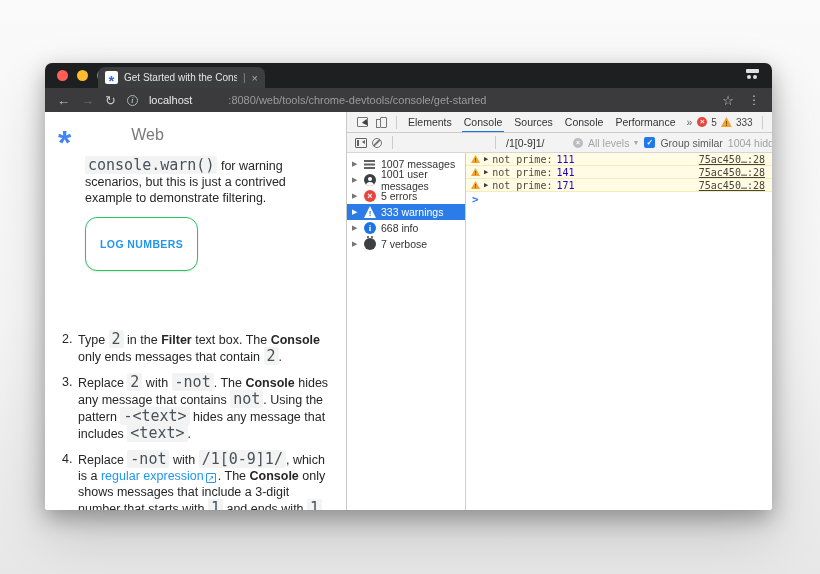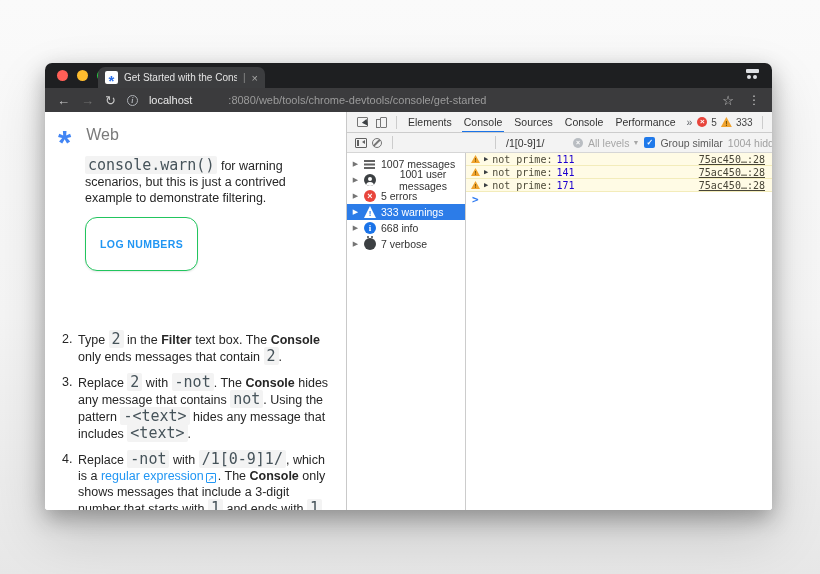--- a/index.html
+++ b/index.html
@@ -47,21 +47,21 @@
   .url .host{ color:#e9e9e9; } .url .path{ color:#9b9b9b;padding-left:36px; }
   .url-right { display:flex; gap:14px; align-items:center; }
   .star { color:#c7c7c7; font-size:13px; }
   .kebab { color:#c7c7c7; font-size:12px; letter-spacing:0; }
   
   .content { flex:1; display:flex; min-height:0; background:#fff; }
   .doc { width:302px; flex:none; border-right:1px solid #c9c9c9; overflow:hidden; }
   
   .doc-header { padding:9px 0 0 13px; display:flex; align-items:center; gap:15px; height:37px; }
   .weblogo { color:#4285f4; font:bold 34px/20px "Liberation Sans",sans-serif; transform:translateY(7px); }
-  .brand { color:#7a7a7a; font-size:16px; }
+  .brand { color:#7a7a7a; font-size:16px;margin-left:45px; }
   .doc-introwrap { padding:8px 14px 0 40px; font-size:12.5px; color:#262626; line-height:16px; }
   .seg-code { font-family:"DejaVu Sans Mono",monospace; font-size:15px; background:#f3f3f3;
     color:#46535a; padding:0 3px; border-radius:2px; }
   .seg-bold { font-weight:bold; }
   .seg-link { color:#2196f3; }
   .seg-extlink { display:inline-block; width:10px; height:10px; border:1px solid #2196f3;
     color:#2196f3; font-size:8px; line-height:9px; text-align:center; border-radius:1px;
     margin:0 2px; vertical-align:-1px; }
   .btn-log { margin-top:11px; background:#fff; border:1px solid #22c55e; border-radius:12px;
     color:#2196f3; font:bold 10.5px "Liberation Sans",sans-serif; letter-spacing:.4px;
@@ -121,21 +121,21 @@
   .clear-ic { width:10px; height:10px; border-radius:50%; background:#b9bdc2; color:#fff;
     font:bold 7px/10px "Liberation Sans",sans-serif; text-align:center; flex:none; }
   .clear-ic::before { content:"×"; }
   .levels { color:#a6a6a6; display:flex; gap:3px; align-items:center; }
   .checkbox { width:11px; height:11px; background:#1f79ea; border-radius:2px; color:#fff;
     font:bold 8px/11px "Liberation Sans",sans-serif; text-align:center; flex:none; }
   .hiddencnt { color:#a0a0a0; }
   
   .dt-main { flex:1; display:flex; min-height:0; }
   .cs { width:119px; flex:none; border-right:1px solid #ccc; padding-top:3px; font-size:10.5px; }
-  .cs-row { height:16px; display:flex; align-items:center; gap:5px; padding-left:5px; color:#333;text-align:center; }
+  .cs-row { height:16px; display:flex; align-items:center; gap:5px; padding-left:5px; color:#333; }
   .cs-row.selected { background:#2c7ce8; color:#fff; }
   .cs-arrow { font-size:7px; color:#757575; flex:none; width:7px; }
   .cs-row.selected .cs-arrow { color:#fff; }
   .sbic { width:12px; height:12px; flex:none; position:relative; }
   .list-icon::before { content:""; position:absolute; left:0; top:2px; width:11px; height:1.5px;
     background:#616161; box-shadow:0 3.5px 0 #616161, 0 7px 0 #616161; }
   .user-icon { background:#3c4043; border-radius:50%; overflow:hidden; }
   .user-icon::before { content:""; position:absolute; top:2.5px; left:4px; width:4px; height:4px;
     border-radius:50%; background:#fff; }
   .user-icon::after { content:""; position:absolute; top:8px; left:2px; width:8px; height:5px;

